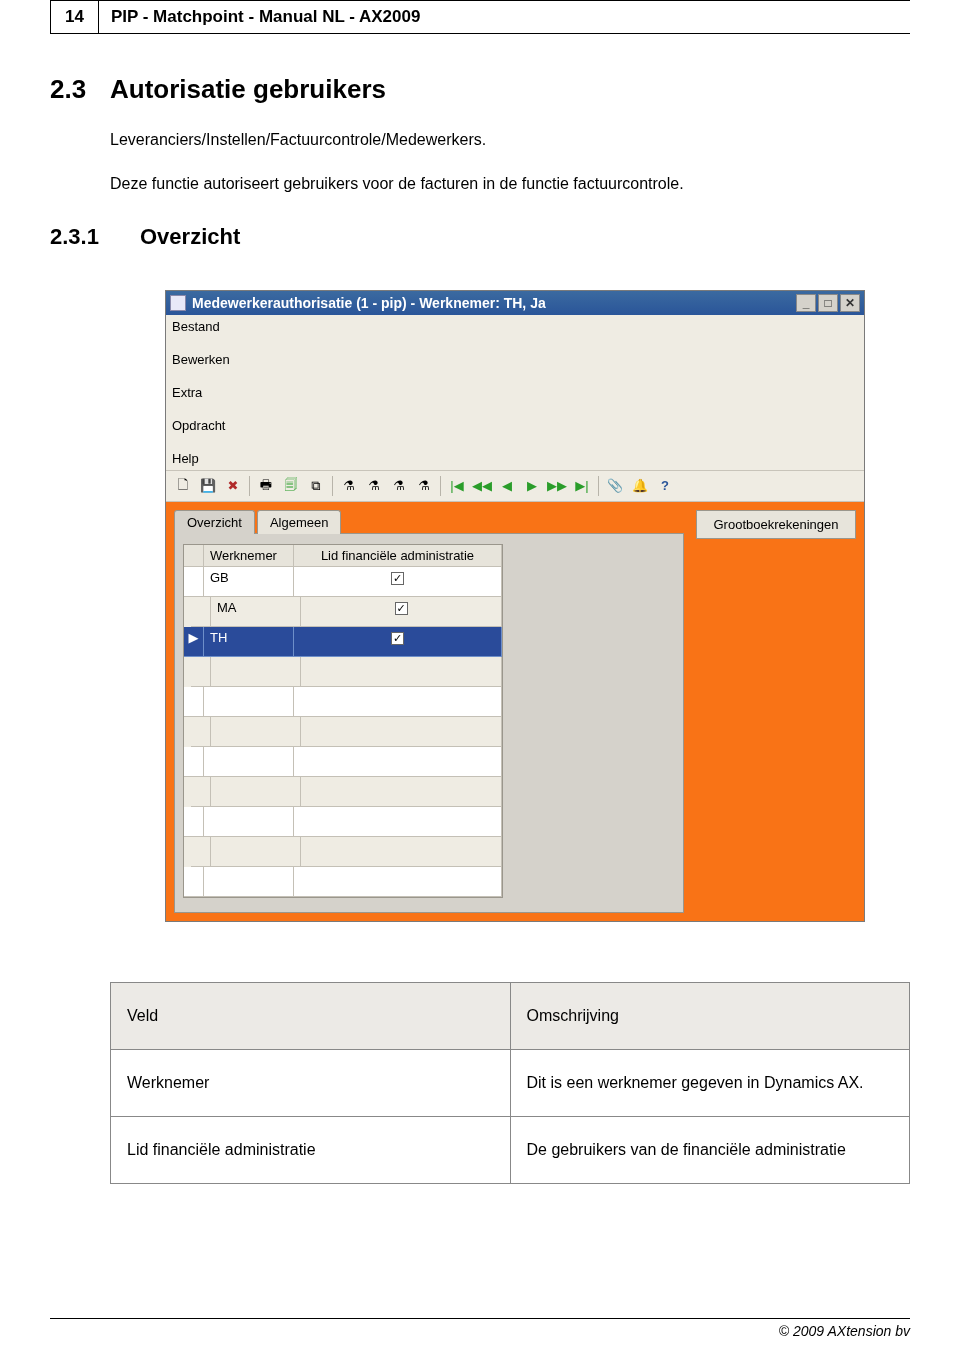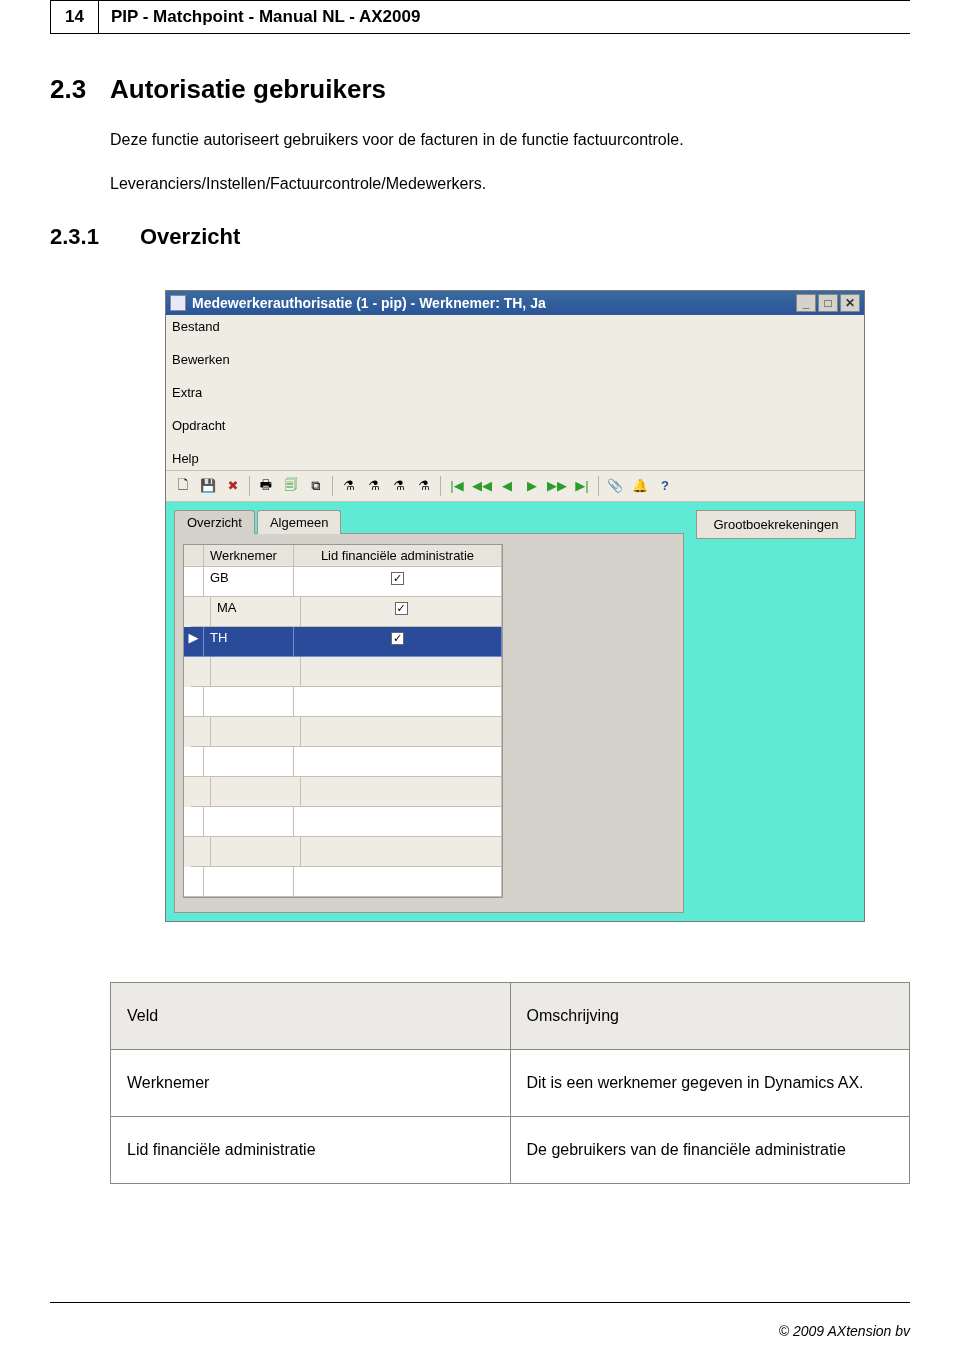--- a/index.html
+++ b/index.html
@@ -53,21 +53,21 @@
     display: flex;
     align-items: flex-end;
   }
   .subheading .num { width: 90px; }
 
   
   .win {
     width: 700px;
     margin: 0 0 60px 115px;
     border: 1px solid #7a7a7a;
-    background: #5eead4;
+    background: #f97316;
     font-family: Tahoma, Arial, sans-serif;
     font-size: 13px;
   }
   .titlebar {
     background: linear-gradient(#3b6aa0, #2a5599);
     color: #fff;
     display: flex;
     align-items: center;
     padding: 3px 4px;
     font-weight: bold;
@@ -204,43 +204,43 @@
     background: #eceae6;
     width: 42%;
   }
 
   .footer {
     position: absolute;
     bottom: 18px;
     right: 50px;
     left: 50px;
     border-top: 1px solid #000;
-    padding-top: 20px;
+    padding-top: 4px;
     text-align: right;
     font-size: 14px;
     font-style: italic;
   }
 </style>
 </head>
 <body>
 
 <div class="page">
 
   <div class="header-row">
     <div class="page-number-box">14</div>
     <div class="header-title-box">PIP - Matchpoint - Manual NL - AX2009</div>
   </div>
 
   <div class="section-heading">
     <span class="num">2.3</span>
     <span>Autorisatie gebruikers</span>
   </div>
 
+  <p class="body-text">Leveranciers/Instellen/Factuurcontrole/Medewerkers.</p>
   <p class="body-text">Deze functie autoriseert gebruikers voor de facturen in de functie factuurcontrole.</p>
-  <p class="body-text">Leveranciers/Instellen/Factuurcontrole/Medewerkers.</p>
 
   <div class="subheading">
     <span class="num">2.3.1</span>
     <span>Overzicht</span>
   </div>
 
   <div class="win">
     <div class="titlebar">
       <div class="app-icon"></div>
       <div class="title-text">Medewerkerauthorisatie (1 - pip) - Werknemer: TH, Ja</div>

